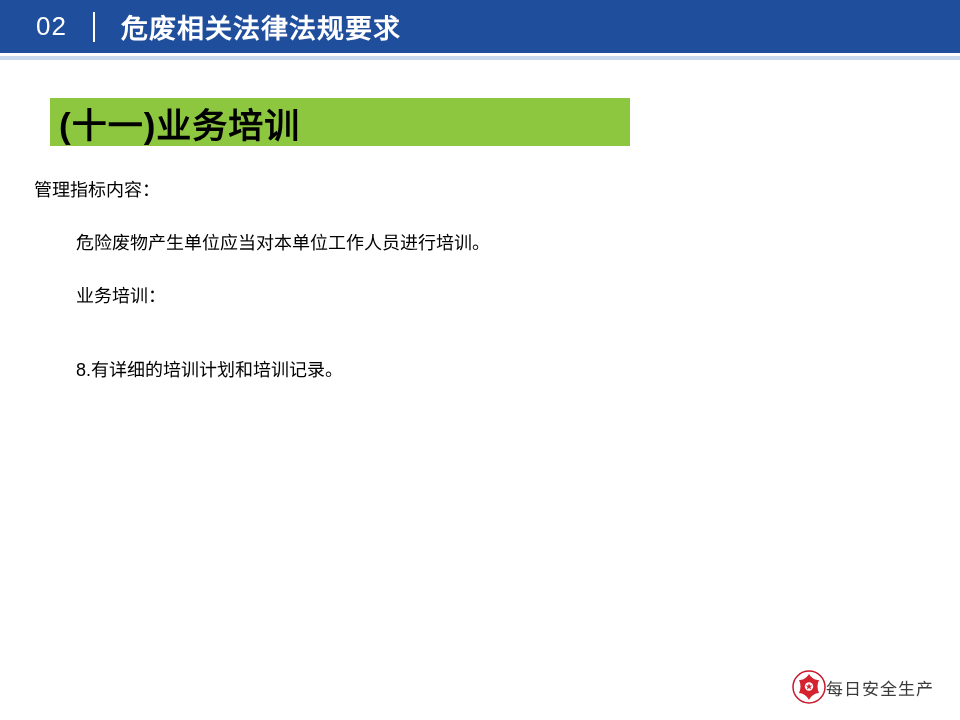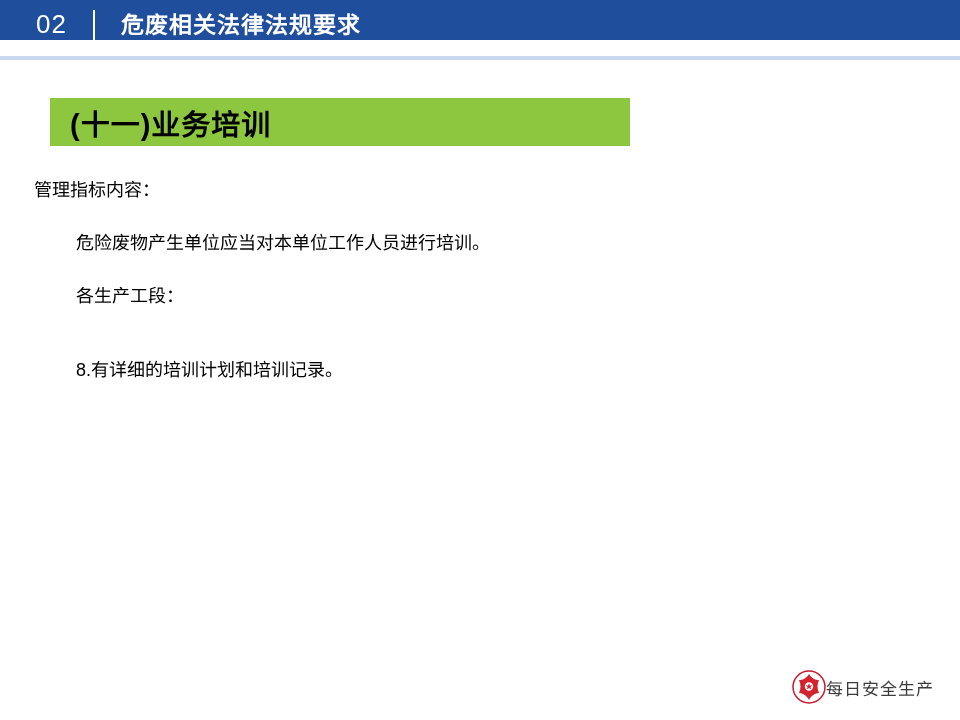--- a/index.html
+++ b/index.html
@@ -14,44 +14,44 @@
     overflow: hidden;
     position: relative;
   }
 
   
   .header-bar {
     position: absolute;
     top: 0;
     left: 0;
     width: 960px;
-    height: 40px;
+    height: 53px;
     background: #1f4e9c;
     display: flex;
-    align-items: flex-end;
+    align-items: center;
     box-sizing: border-box;
   }
   .header-number {
     color: #ffffff;
     font-size: 26px;
     font-weight: 400;
     letter-spacing: 1px;
     margin-left: 36px;
     font-family: "Liberation Sans", "DejaVu Sans", sans-serif;
   }
   .header-divider {
     width: 2px;
     height: 30px;
     background: #ffffff;
     margin-left: 26px;
     margin-right: 26px;
   }
   .header-title {
     color: #ffffff;
-    font-size: 23px;
+    font-size: 27px;
     font-weight: bold;
     letter-spacing: 1px;
   }
   .header-underline {
     position: absolute;
     top: 56px;
     left: 0;
     width: 960px;
     height: 4px;
     background: #c8d8ef;
@@ -64,23 +64,23 @@
     left: 50px;
     width: 580px;
     height: 48px;
     background: #8dc63f;
     display: flex;
     align-items: center;
     box-sizing: border-box;
   }
   .section-title-text {
     color: #000000;
-    font-size: 29px;
+    font-size: 35px;
     font-weight: bold;
-    margin-left: 20px;
+    margin-left: 9px;
     letter-spacing: 1px;
   }
 
   
   .content {
     position: absolute;
     top: 176px;
     left: 34px;
     width: 894px;
     color: #000000;
@@ -148,21 +148,21 @@
 <div class="content">
 
   <p class="p-label">管理指标内容：</p>
 
   <div class="spacer-sm"></div>
 
   <p class="p-indent">危险废物产生单位应当对本单位工作人员进行培训。</p>
 
   <div class="spacer-sm"></div>
 
-  <p class="p-indent">各生产工段：</p>
+  <p class="p-indent">业务培训：</p>
 
   <div class="spacer-sm"></div>
 
 
   <div class="spacer-md"></div>
 
   <p class="p-body">8.有详细的培训计划和培训记录。</p>
 
   <div class="spacer-md"></div>
 

